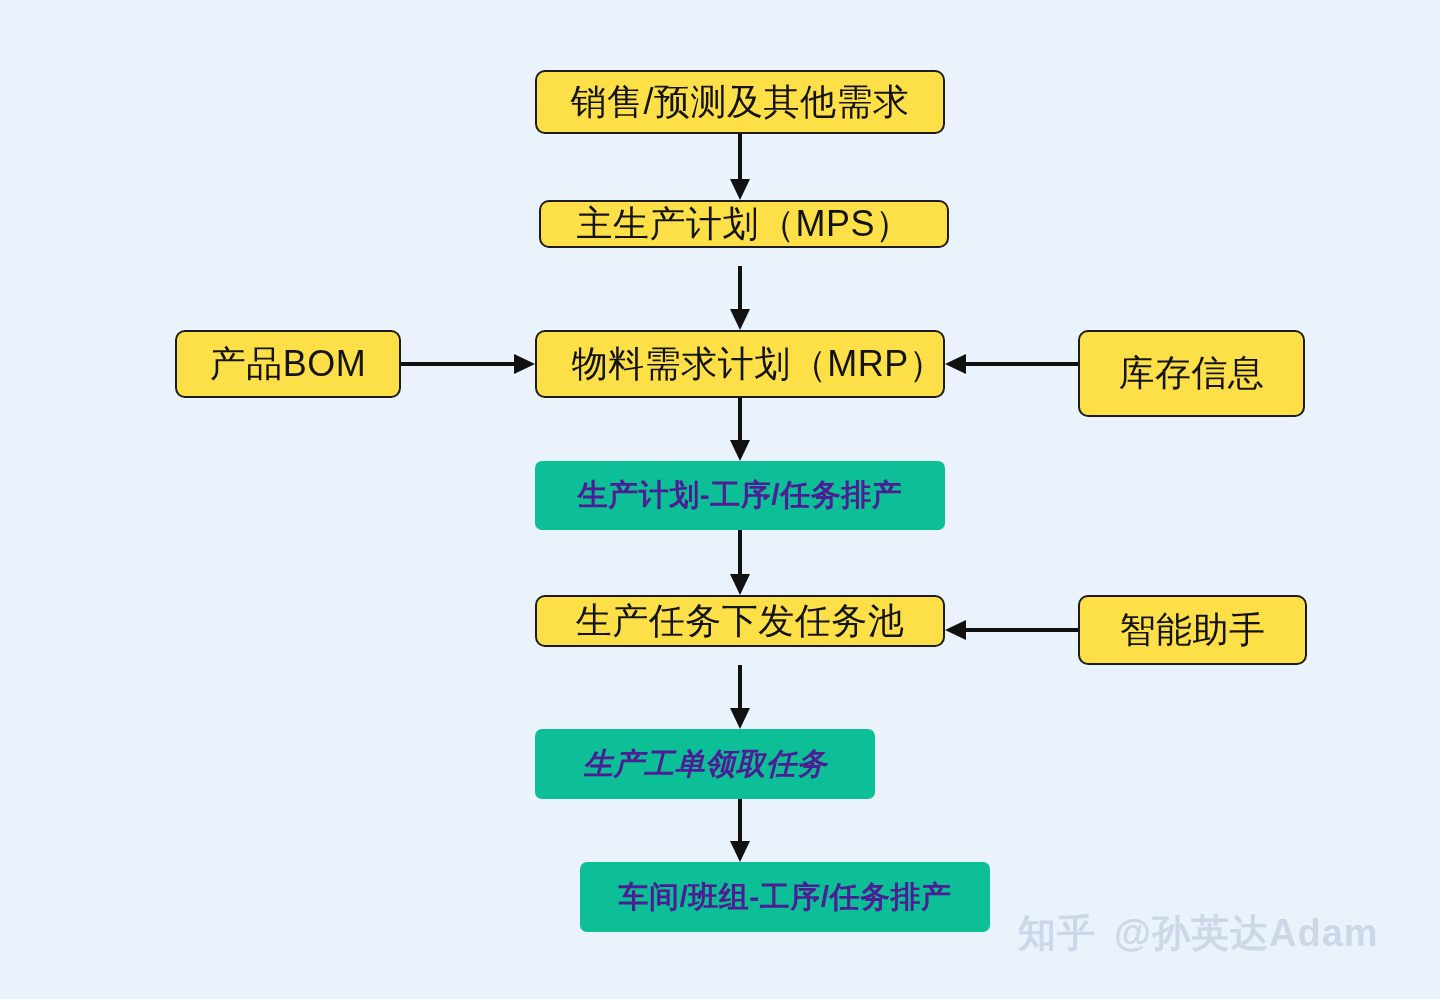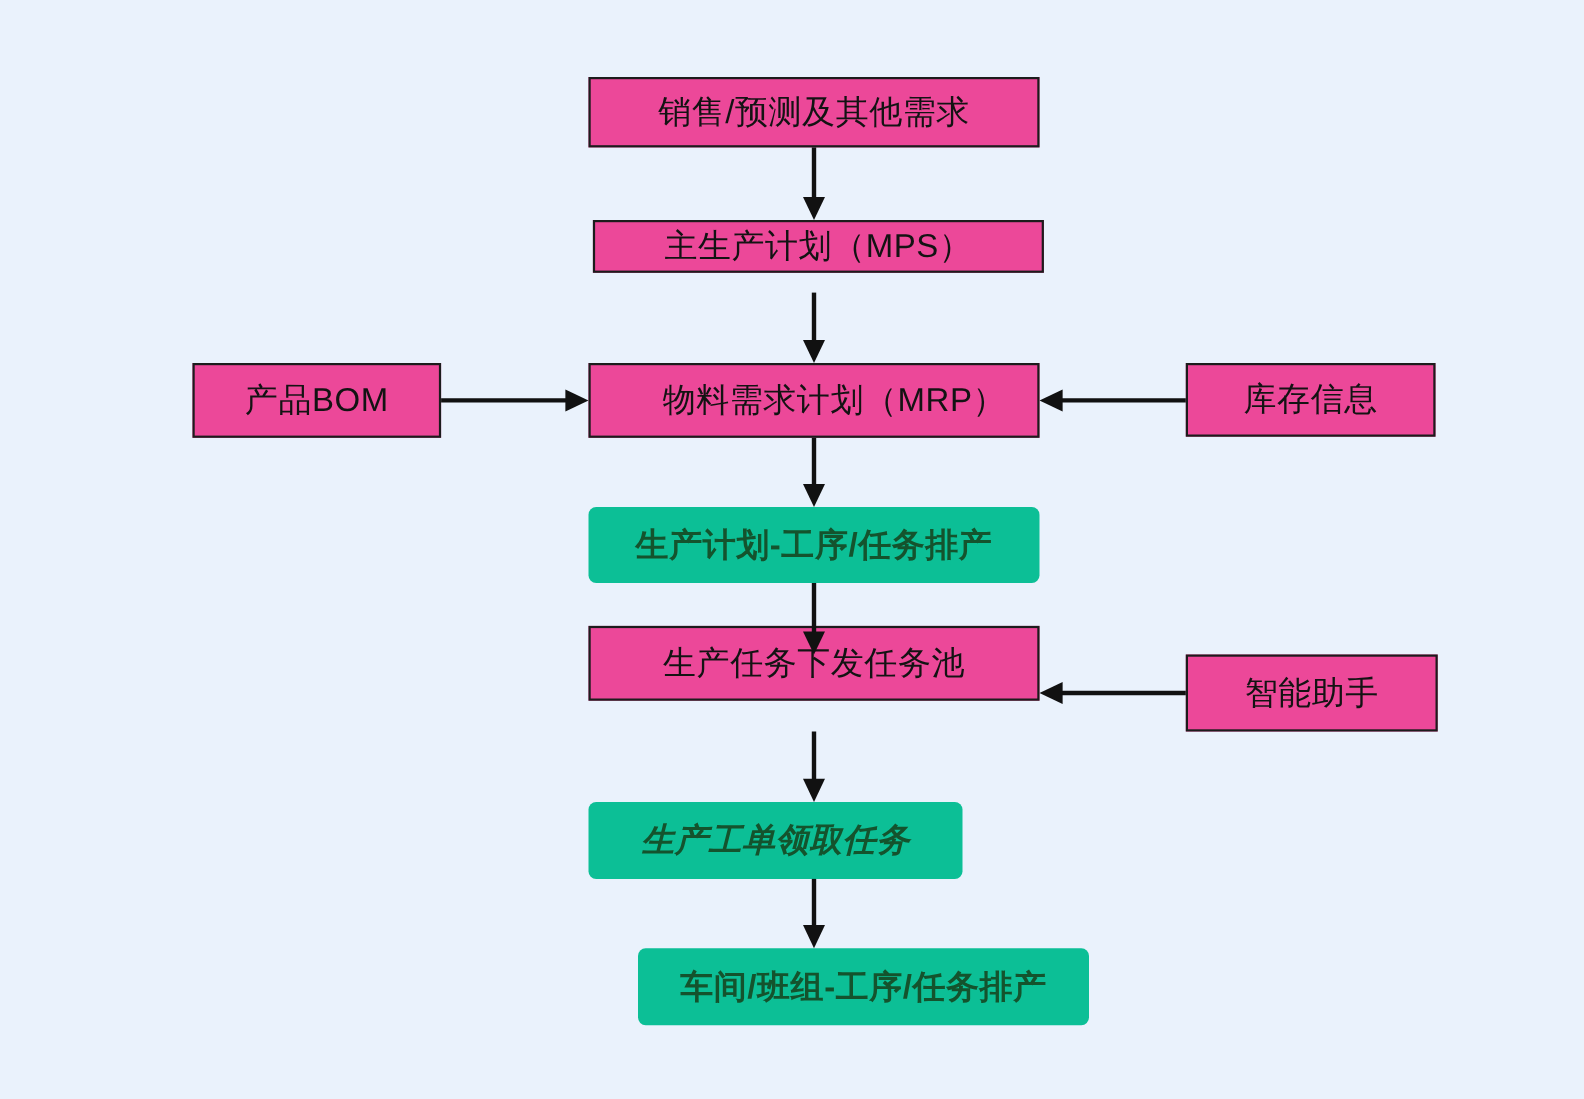--- a/index.html
+++ b/index.html
@@ -25,46 +25,46 @@
     position: absolute;
     box-sizing: border-box;
     display: flex;
     align-items: center;
     justify-content: center;
     text-align: center;
     letter-spacing: 0.5px;
     white-space: nowrap;
   }
   .node.plain {
-    background: #ec4899;
+    background: #fde047;
     border: 2px solid #1c1c1c;
-    border-radius: 0;
+    border-radius: 10px;
     color: #131313;
-    font-size: 30px;
+    font-size: 36px;
     font-weight: 400;
   }
   .node.accent {
     background: #0cbf96;
     border: none;
     border-radius: 7px;
-    color: #14532d;
+    color: #4c1d95;
     font-size: 30px;
     font-weight: 600;
   }
 
   
   #node-demand      { left: 535px; top: 70px;  width: 410px; height: 64px; }
   #node-mps         { left: 539px; top: 200px; width: 410px; height: 48px; }
   #node-mrp         { left: 535px; top: 330px; width: 410px; height: 68px; padding-left: 37px; }
   #node-plan-order  { left: 535px; top: 461px; width: 410px; height: 69px; }
-  #node-task-pool   { left: 535px; top: 569px; width: 410px; height: 68px; }
+  #node-task-pool   { left: 535px; top: 595px; width: 410px; height: 52px; }
   #node-workorder   { left: 535px; top: 729px; width: 340px; height: 70px; font-style: italic; }
   #node-shopfloor   { left: 535px; top: 862px; width: 410px; height: 70px; margin-left: 45px; }
   #node-bom         { left: 175px; top: 330px; width: 226px; height: 68px; }
-  #node-inventory   { left: 1078px; top: 330px; width: 227px; height: 67px; }
+  #node-inventory   { left: 1078px; top: 330px; width: 227px; height: 87px; }
   #node-assistant   { left: 1078px; top: 595px; width: 229px; height: 70px; }
 
   
   .conn {
     position: absolute;
     overflow: visible;
   }
   .conn line {
     stroke: #111111;
     stroke-width: 4;
@@ -167,14 +167,18 @@
   <svg class="conn" id="edge-inventory-mrp" viewBox="0 0 133 34">
     <line x1="133" y1="17" x2="17" y2="17"></line>
     <polygon points="0,17 21,7 21,27"></polygon>
   </svg>
 
   <svg class="conn" id="edge-assistant-pool" viewBox="0 0 133 34">
     <line x1="133" y1="17" x2="17" y2="17"></line>
     <polygon points="0,17 21,7 21,27"></polygon>
   </svg>
 
+  <div id="watermark">
+    <span class="wm-site">知乎</span>
+    <span class="wm-handle">@孙英达Adam</span>
+  </div>
 
 </div>
 
 </body></html>

